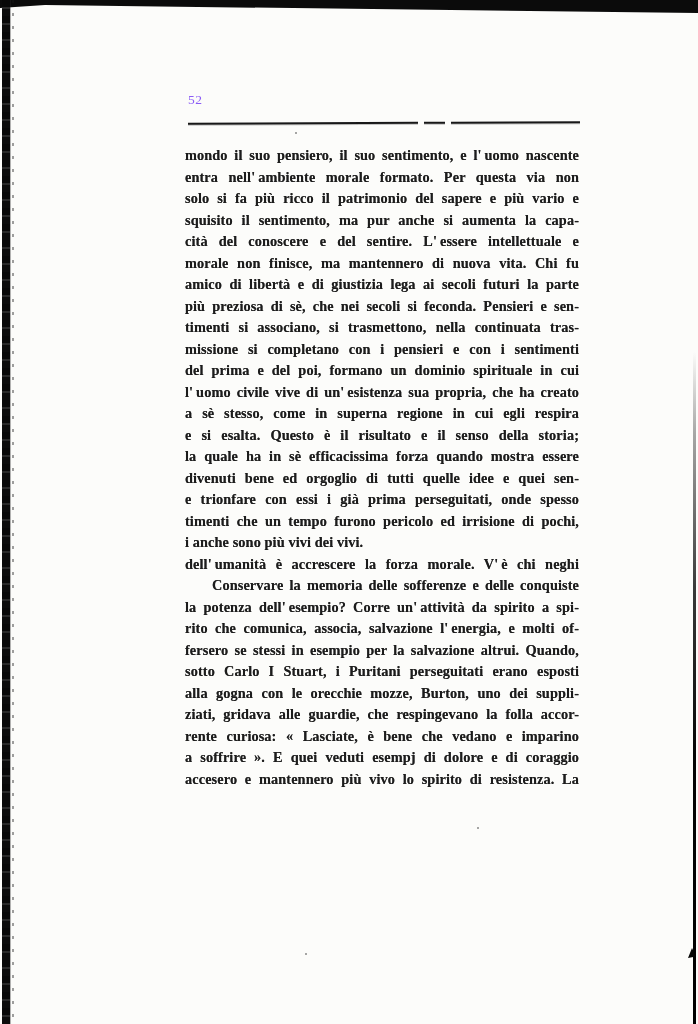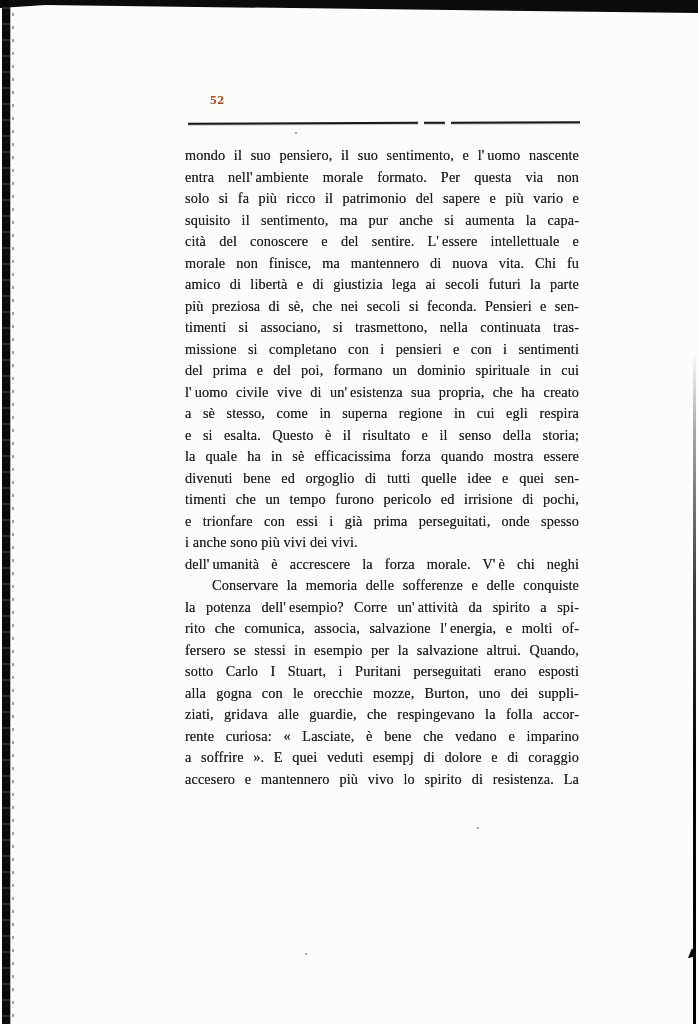--- a/index.html
+++ b/index.html
@@ -44,23 +44,23 @@
     background: #050505;
     clip-path: polygon(0 100%, 50% 0, 100% 85%);
   }
   .speck { position: absolute; background: #3a3a3a; border-radius: 50%; opacity: .6; }
   .speck.s1 { left: 295px; top: 132px; width: 2px; height: 2px; }
   .speck.s2 { left: 477px; top: 827px; width: 2px; height: 2px; }
   .speck.s3 { left: 305px; top: 953px; width: 2px; height: 2px; }
 
   
   .page-number {
-    position: absolute; left: 210px; top: 92px;
-    font-size: 13.5px; font-weight: bold; letter-spacing: .5px;
-    color: #c2410c;
+    position: absolute; left: 188px; top: 92px;
+    font-size: 13.5px; font-weight: normal; letter-spacing: .5px;
+    color: #8b5cf6;
   }
   .header-rule {
     position: absolute; left: 188px; top: 121px;
     width: 392px; height: 4px;
     transform: rotate(-0.25deg);
   }
   .header-rule .seg {
     position: absolute; top: 1px; height: 2px;
     background: #181818;
     box-shadow: 0 1px 0 rgba(24,24,24,.25);
@@ -70,20 +70,21 @@
   .header-rule .seg3 { left: 263px; width: 129px; }
 
   
   .text-block {
     position: absolute; left: 185px; top: 145px;
     width: 394px;
     font-size: 14.3px;
     line-height: 21.5px;
     letter-spacing: .1px;
     text-shadow: 0 0 .5px rgba(20,20,20,.65);
+    font-weight: bold;
   }
   .paragraph { margin: 0; }
   .line {
     text-align: justify;
     text-align-last: justify;
     white-space: normal;
   }
   .line.last { text-align-last: left; }
   .line.indent { text-indent: 27px; }
 </style>
@@ -119,22 +120,22 @@
         <div class="line">amico di libertà e di giustizia lega ai secoli futuri la parte</div>
         <div class="line">più preziosa di sè, che nei secoli si feconda. Pensieri e sen-</div>
         <div class="line">timenti si associano, si trasmettono, nella continuata tras-</div>
         <div class="line">missione si completano con i pensieri e con i sentimenti</div>
         <div class="line">del prima e del poi, formano un dominio spirituale in cui</div>
         <div class="line">l' uomo civile vive di un' esistenza sua propria, che ha creato</div>
         <div class="line">a sè stesso, come in superna regione in cui egli respira</div>
         <div class="line">e si esalta. Questo è il risultato e il senso della storia;</div>
         <div class="line">la quale ha in sè efficacissima forza quando mostra essere</div>
         <div class="line">divenuti bene ed orgoglio di tutti quelle idee e quei sen-</div>
+        <div class="line">e trionfare con essi i già prima perseguitati, onde spesso</div>
         <div class="line">timenti che un tempo furono pericolo ed irrisione di pochi,</div>
-        <div class="line">e trionfare con essi i già prima perseguitati, onde spesso</div>
         <div class="line last">i anche sono più vivi dei vivi.</div>
       </div>
       <div class="paragraph">
         <div class="line">dell' umanità è accrescere la forza morale. V' è chi neghi</div>
         <div class="line indent">Conservare la memoria delle sofferenze e delle conquiste</div>
         <div class="line">la potenza dell' esempio? Corre un' attività da spirito a spi-</div>
         <div class="line">rito che comunica, associa, salvazione l' energia, e molti of-</div>
         <div class="line">fersero se stessi in esempio per la salvazione altrui. Quando,</div>
         <div class="line">sotto Carlo I Stuart, i Puritani perseguitati erano esposti</div>
         <div class="line">alla gogna con le orecchie mozze, Burton, uno dei suppli-</div>

